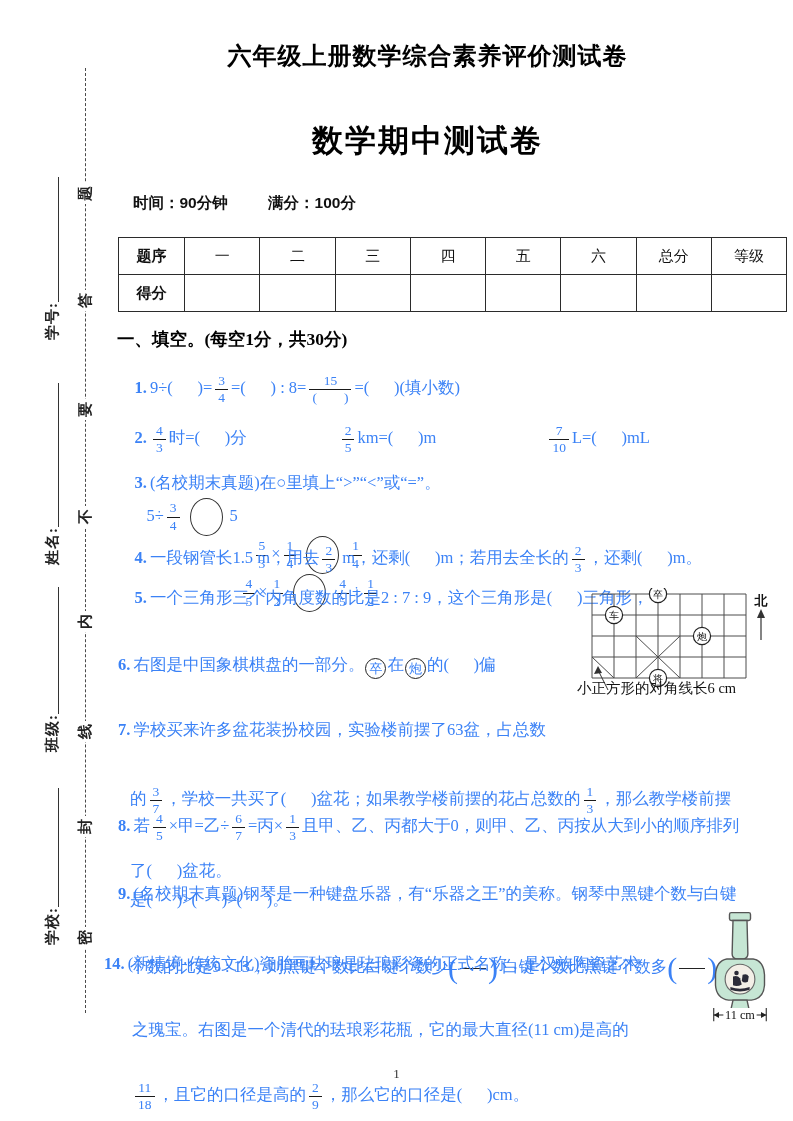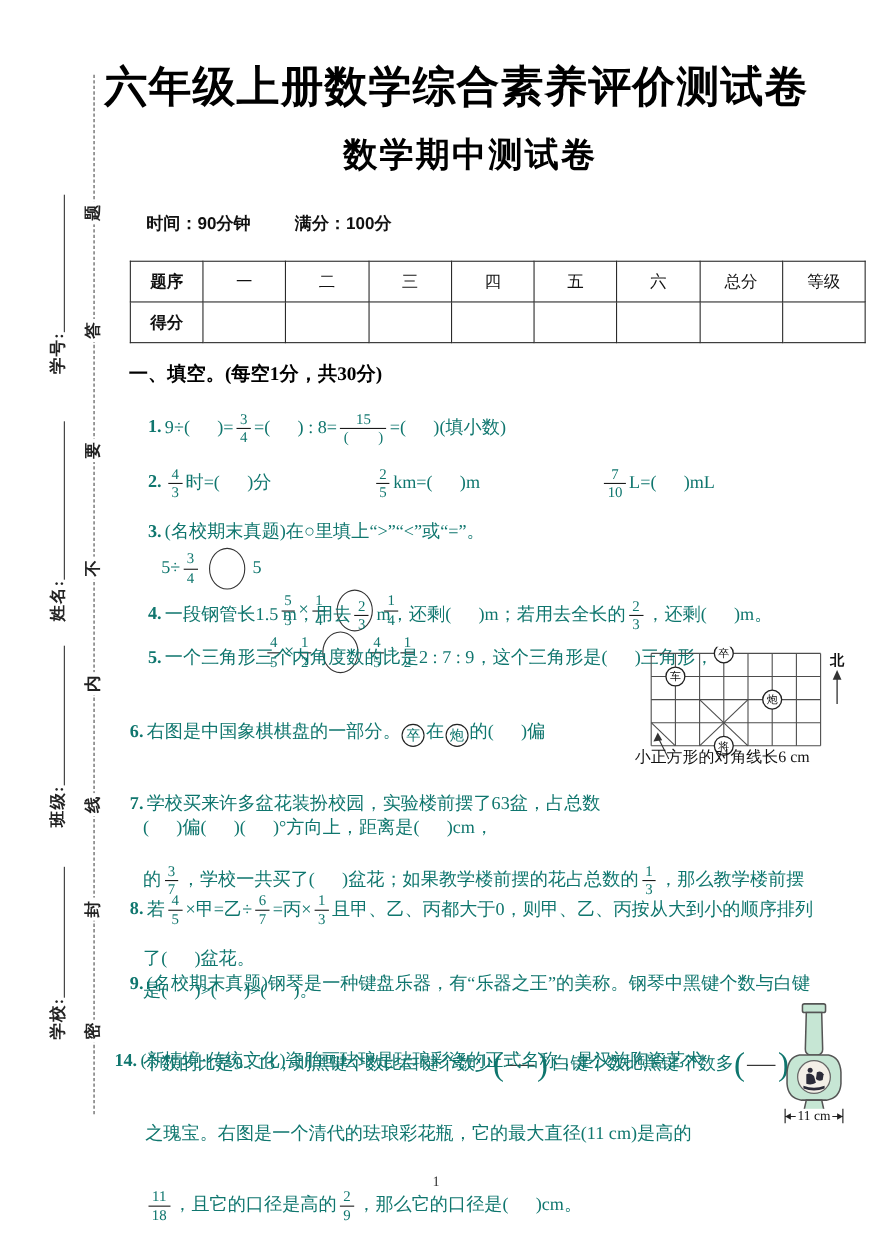--- a/index.html
+++ b/index.html
@@ -20,23 +20,23 @@
   }
   .seal-field {
     position:absolute; left:40px; height:22px; display:flex;
     align-items:flex-end; transform:rotate(-90deg); transform-origin:0 0;
     font-size:15px; color:#222; white-space:nowrap;
   }
   .seal-field .fl-label { font-weight:600; letter-spacing:1px; }
   .seal-field .fl-line { flex:1 1 auto; border-bottom:1.4px solid #333; transform:translateY(-3px); min-width:60px; }
   
   .title {
-    position:absolute; left:95px; top:52px; width:665px; text-align:left;
+    position:absolute; left:95px; top:40px; width:665px; text-align:center;
     font-family:"Liberation Sans","DejaVu Sans",sans-serif;
-    font-size:39px; font-weight:900; letter-spacing:1px; color:#000;
+    font-size:24px; font-weight:900; letter-spacing:1px; color:#000;
   }
   .subtitle {
     position:absolute; left:95px; top:120px; width:665px; text-align:center;
     font-family:"Liberation Sans","DejaVu Sans",sans-serif;
     font-size:31px; font-weight:900; letter-spacing:2px; color:#000;
   }
   .info {
     position:absolute; left:115px; top:193px; width:660px; 
     font-size:15.5px; font-weight:600; color:#111;
     font-family:"Liberation Sans","DejaVu Sans",sans-serif;
@@ -50,21 +50,21 @@
   .score-table td {
     border:1.4px solid #2b2b2b; height:36px; text-align:center;
     padding:0; color:#111;
   }
   .score-table td.lbl { font-weight:600; }
   
   .sec-heading {
     position:absolute; left:117px; top:327px; font-size:17.5px; font-weight:700;
     color:#000; white-space:pre-wrap;
   }
-  .q { position:absolute; left:118px; width:672px; font-size:16.5px; color:#0f766e;
+  .q { position:absolute; left:118px; width:672px; font-size:16.5px; color:#3b82f6;
        white-space:pre-wrap; }
   .qno { font-weight:700; margin-right:3px; }
   .qline { margin:0; }
   .frac { display:inline-block; text-align:center; vertical-align:middle;
           line-height:1.05; margin:0 3px; }
   .frac .fn { display:block; font-size:13.5px; padding:0 3px 1px 3px; }
   .frac .fd { display:block; font-size:13.5px; border-top:1.4px solid #1a1a1a; padding:1px 3px 0 3px; }
   .cmp-circle { display:inline-block; width:31px; height:36px; border:1.5px solid #333;
           border-radius:50%; vertical-align:middle; margin:0 7px; }
   .circ { display:inline-block; width:19px; height:19px; line-height:19px; text-align:center;
@@ -171,21 +171,20 @@
   <div class="q" style="top:524px">
     <span class="qno">4.</span><span>一段钢管长1.5 m，用去</span><span class="frac"><span class="fn">2</span><span class="fd">3</span></span><span> m，还剩(      )m；若用去全长的</span><span class="frac"><span class="fn">2</span><span class="fd">3</span></span><span>，还剩(      )m。</span>
   </div>
 
   <div class="q" style="top:567px">
     <span class="qno">5.</span><span>一个三角形三个内角度数的比是2 : 7 : 9，这个三角形是(      )三角形，</span>
   </div>
 
   <div class="q" style="top:592px;width:465px;line-height:29px">
     <div class="qline"><span class="qno">6.</span><span>右图是中国象棋棋盘的一部分。</span><span class="circ">卒</span><span>在</span><span class="circ">炮</span><span>的(      )偏</span></div>
-    <div class="qline" style="padding-left:12px"><span>(      )偏(      )(      )°方向上，距离是(      )cm，</span></div>
   </div>
 
   <div class="board-wrap">
     <svg width="186" height="104" viewBox="0 0 186 104">
       <g stroke="#4d4d4d" stroke-width="1">
         <line x1="4" y1="6" x2="4" y2="90"></line>
           <line x1="26" y1="6" x2="26" y2="90"></line>
         <line x1="48" y1="6" x2="48" y2="90"></line>
           <line x1="70" y1="6" x2="70" y2="90"></line>
         <line x1="92" y1="6" x2="92" y2="90"></line>

